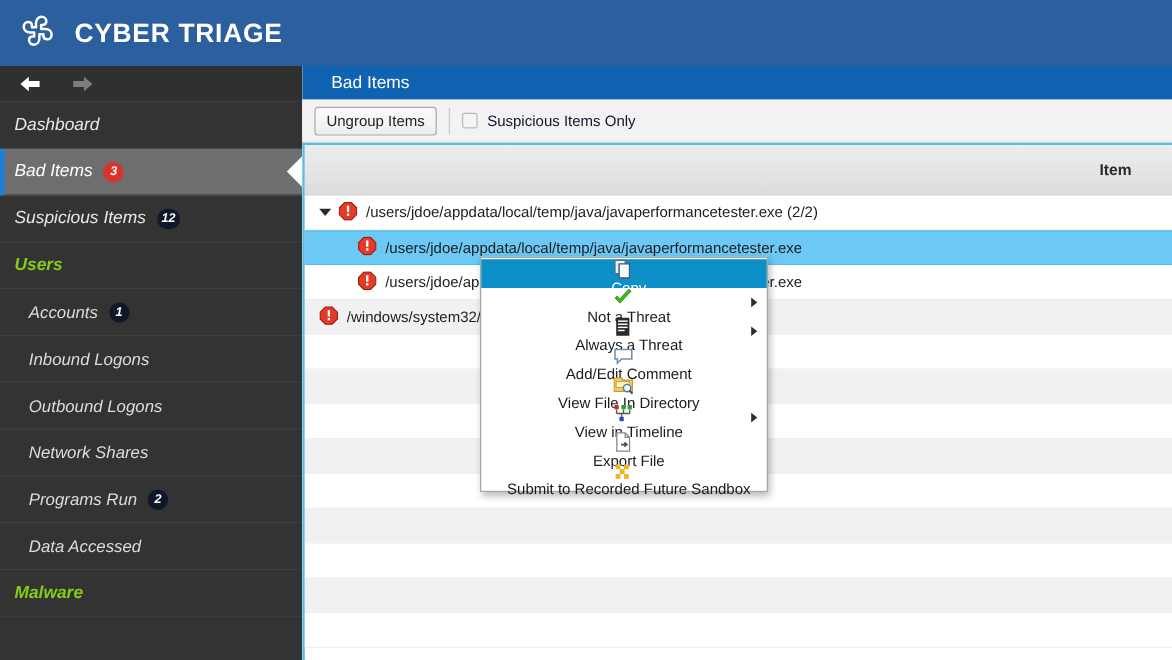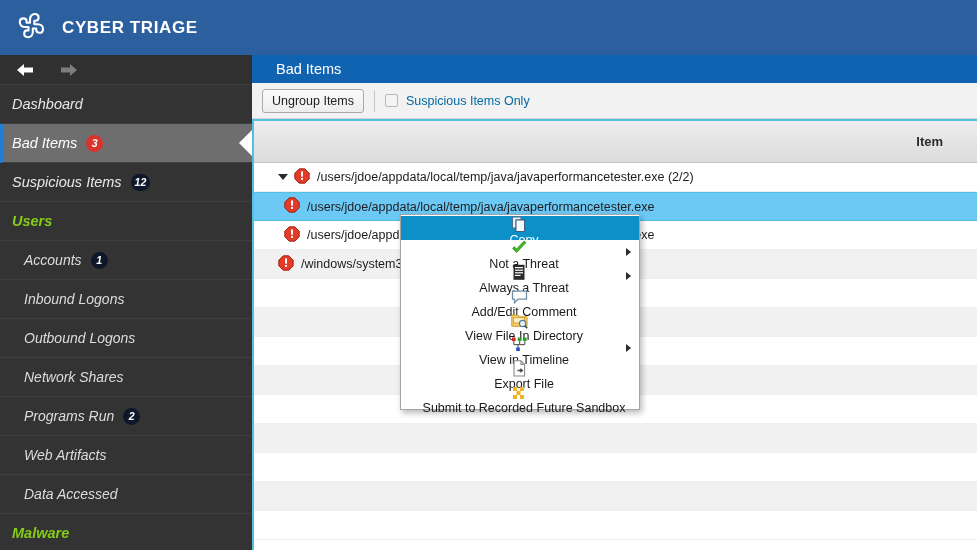--- a/index.html
+++ b/index.html
@@ -12,21 +12,21 @@
   #app { position: relative; width: 977px; height: 550px; }
 
   
   .brandbar {
     position: absolute; left: 0; top: 0; width: 977px; height: 55px;
     background: #2c5f9e;
     display: flex; align-items: center; padding-left: 10px;
   }
   .brand-logo { width: 40px; height: 40px; flex: 0 0 40px; }
   .brand-title {
-    color: #ffffff; font-size: 17px; font-weight: bold;
+    color: #ffffff; font-size: 22px; font-weight: bold;
     letter-spacing: 0.6px; margin-left: 12px;
   }
 
   
   .sidebar {
     position: absolute; left: 0; top: 55px; width: 252px; height: 495px;
     background: #333333; overflow: hidden;
   }
   .navbar-row {
     height: 30px; background: #303030;
@@ -86,21 +86,21 @@
     border: 1px solid #a9a9a9; border-radius: 3px;
     font-size: 12.5px; color: #222; padding: 4px 9px; cursor: pointer;
     font-family: "Liberation Sans", sans-serif;
   }
   .tb-sep { width: 1px; height: 22px; background: #c8c8c8; }
   .tb-check { display: flex; align-items: center; gap: 8px; }
   .chk-box {
     width: 13px; height: 13px; background: #f4f4f4;
     border: 1px solid #b9b9b9; border-radius: 2px;
   }
-  .chk-label { font-size: 12.5px; color: #0369a1; }
+  .chk-label { font-size: 12.5px; color: #0f172a; }
 
   
   .table-wrap {
     position: absolute; left: 0; top: 64px; width: 725px; height: 431px;
     border-top: 2px solid #55bfe0;
     border-left: 2px solid #55bfe0;
     background: #ffffff;
   }
   .thead {
     height: 42px; background: linear-gradient(#ededed,#dcdcdc);
@@ -111,22 +111,22 @@
   }
   .trow {
     height: 29px; display: flex; align-items: center;
     font-size: 12.5px; color: #1d1d1d; padding-left: 8px;
     border-bottom: 1px solid #efefef;
     white-space: nowrap; overflow: hidden;
   }
   .trow.odd  { background: #ffffff; }
   .trow.even { background: #f1f1f1; }
   .trow.sel  { background: #6cc8f5; border-top: 1px solid #55bfe0; border-bottom: 1px solid #55bfe0; }
-  .trow.child { padding-left: 30px; }
-  .trow.root  { padding-left: 24px; }
+  .trow.child { padding-left: 44px; }
+  .trow.root  { padding-left: 12px; }
   .twisty {
     width: 0; height: 0; margin-right: 6px; flex: 0 0 auto;
     border-left: 5px solid transparent; border-right: 5px solid transparent;
     border-top: 6px solid #2b2b2b;
   }
   .err-icon { flex: 0 0 auto; margin-right: 7px; }
   .path-txt { overflow: hidden; text-overflow: clip; }
 
   
   .ctxmenu {
@@ -204,23 +204,20 @@
         </div>
         <div class="side-item indent">
           <span>Outbound Logons</span>
         </div>
         <div class="side-item indent">
           <span>Network Shares</span>
         </div>
         <div class="side-item indent">
           <span>Programs Run</span>
           <span class="badge amber">2</span>
-        </div>
-        <div class="side-item indent">
-          <span>Web Artifacts</span>
         </div>
         <div class="side-item indent">
           <span>Data Accessed</span>
         </div>
         <div class="side-item group">
           <span>Malware</span>
         </div>
       </div>
   </div>
 

